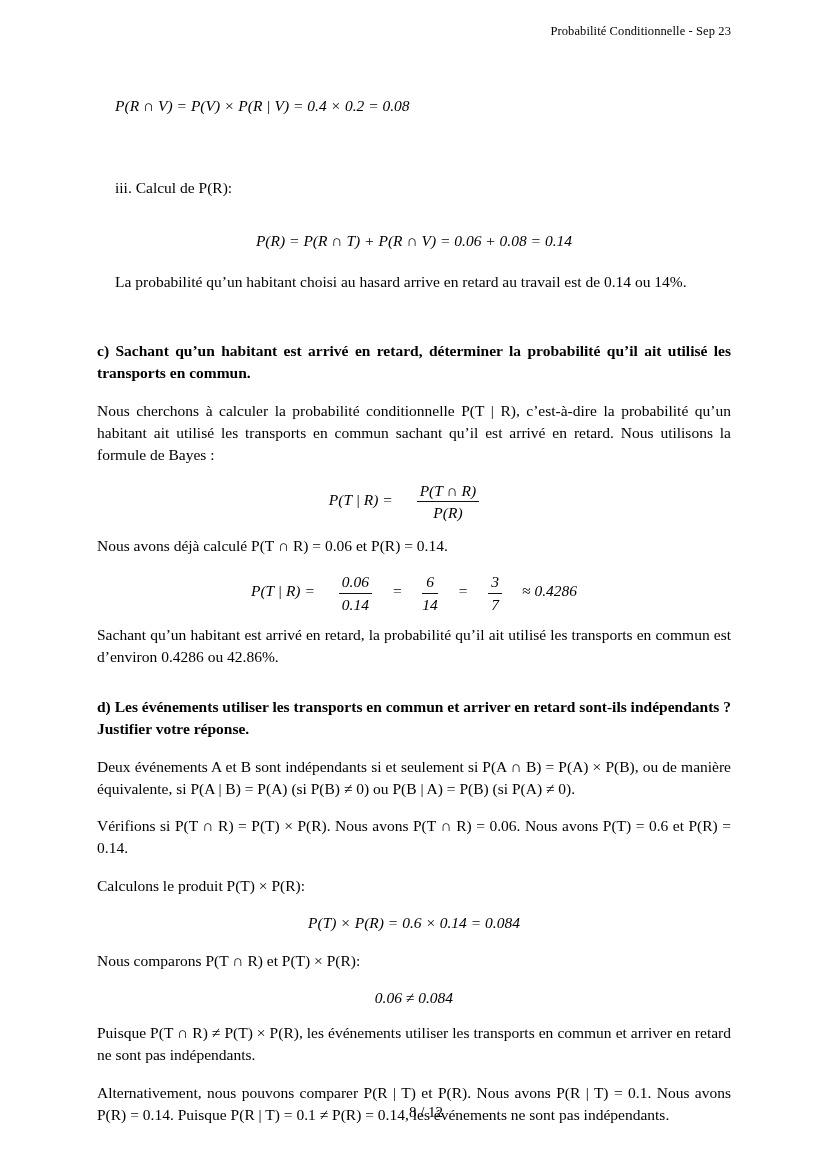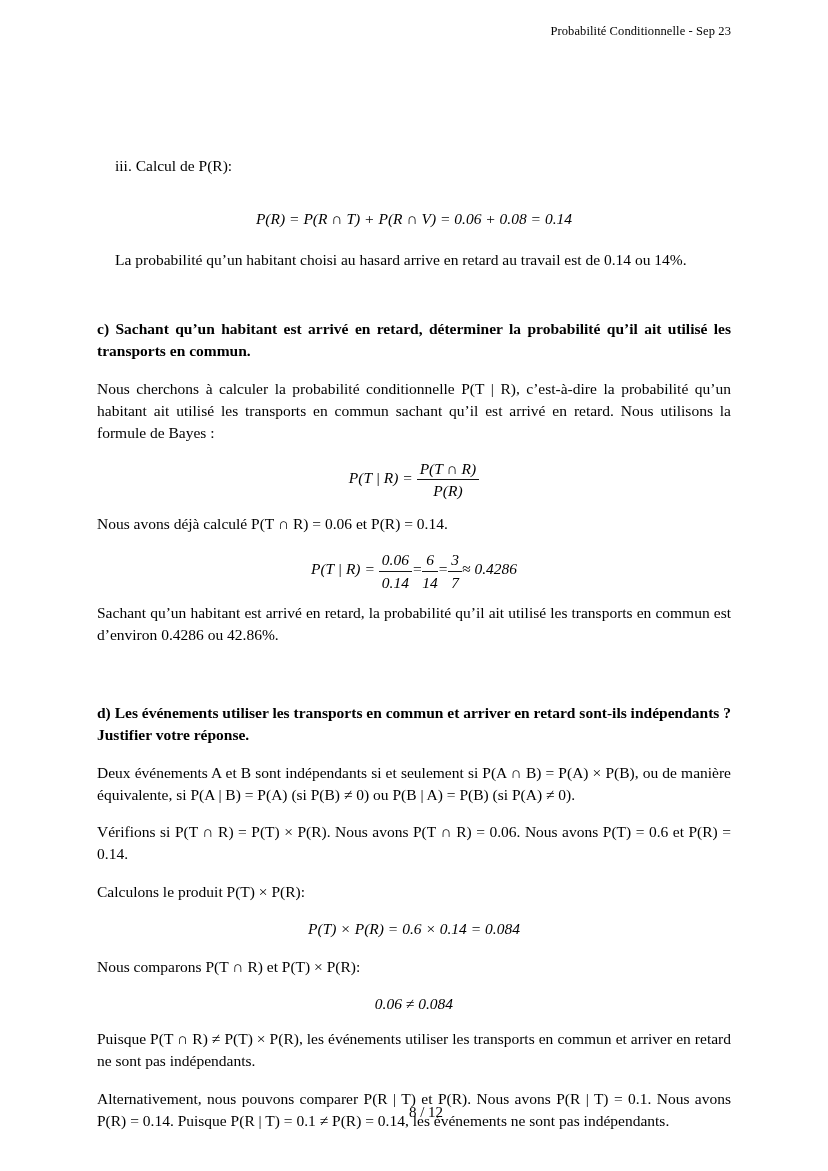--- a/index.html
+++ b/index.html
@@ -39,21 +39,21 @@
     font-style: italic;
     font-size: 15.5px;
   }
   .equation.left { text-align: left; }
   .eq-part { white-space: pre; }
   .frac {
     display: inline-flex;
     flex-direction: column;
     vertical-align: middle;
     text-align: center;
-    margin: 0 0;
+    margin: 0 20px;
     line-height: 1.25;
   }
   .frac .num { border-bottom: 1.2px solid #141414; padding: 0 3px 1px 3px; }
   .frac .den { padding-top: 1px; }
   .footer {
     position: absolute;
     left: 12px;
     bottom: 50px;
     width: 100%;
     text-align: center;
@@ -64,20 +64,21 @@
 <body>
 
 <div class="page">
 
   <div class="header">
     <span>Probabilité Conditionnelle - Sep 23</span>
   </div>
 
   <div class="content">
 
+    <div class="equation left indent">P(R ∩ V) = P(V) × P(R | V) = 0.4 × 0.2 = 0.08</div>
 
     <div class="para indent" style="margin-top:60px;">iii. Calcul de P(R):</div>
 
     <div class="equation" style="margin-top:31px;">P(R) = P(R ∩ T) + P(R ∩ V) = 0.06 + 0.08 = 0.14</div>
 
     <p class="para indent" style="margin-top:19px;">La probabilité qu’un habitant choisi au hasard arrive en retard au travail est de 0.14 ou 14%.</p>
 
     <p class="heading" style="margin-top:47px;">c) Sachant qu’un habitant est arrivé en retard, déterminer la probabilité qu’il ait utilisé les transports en commun.</p>
 
     <p class="para" style="margin-top:3px;">Nous cherchons à calculer la probabilité conditionnelle P(T | R), c’est-à-dire la probabilité qu’un habitant ait utilisé les transports en commun sachant qu’il est arrivé en retard. Nous utilisons la formule de Bayes :</p>
@@ -99,21 +100,21 @@
           <span class="num">6</span>
           <span class="den">14</span>
         </span><span class="eq-part">=</span><span class="frac">
           <span class="num">3</span>
           <span class="den">7</span>
         </span><span class="eq-part">≈ 0.4286</span>
     </div>
 
     <p class="para" style="margin-top:5px;">Sachant qu’un habitant est arrivé en retard, la probabilité qu’il ait utilisé les transports en commun est d’environ 0.4286 ou 42.86%.</p>
 
-    <p class="heading" style="margin-top:56px;">d) Les événements utiliser les transports en commun et arriver en retard sont-ils indépendants ? Justifier votre réponse.</p>
+    <p class="heading" style="margin-top:28px;">d) Les événements utiliser les transports en commun et arriver en retard sont-ils indépendants ? Justifier votre réponse.</p>
 
     <p class="para" style="margin-top:11px;">Deux événements A et B sont indépendants si et seulement si P(A ∩ B) = P(A) × P(B), ou de manière équivalente, si P(A | B) = P(A) (si P(B) ≠ 0) ou P(B | A) = P(B) (si P(A) ≠ 0).</p>
 
     <p class="para" style="margin-top:13px;">Vérifions si P(T ∩ R) = P(T) × P(R). Nous avons P(T ∩ R) = 0.06. Nous avons P(T) = 0.6 et P(R) = 0.14.</p>
 
     <p class="para" style="margin-top:13px;">Calculons le produit P(T) × P(R):</p>
 
     <div class="equation" style="margin:8px 0;">P(T) × P(R) = 0.6 × 0.14 = 0.084</div>
 
     <p class="para">Nous comparons P(T ∩ R) et P(T) × P(R):</p>

